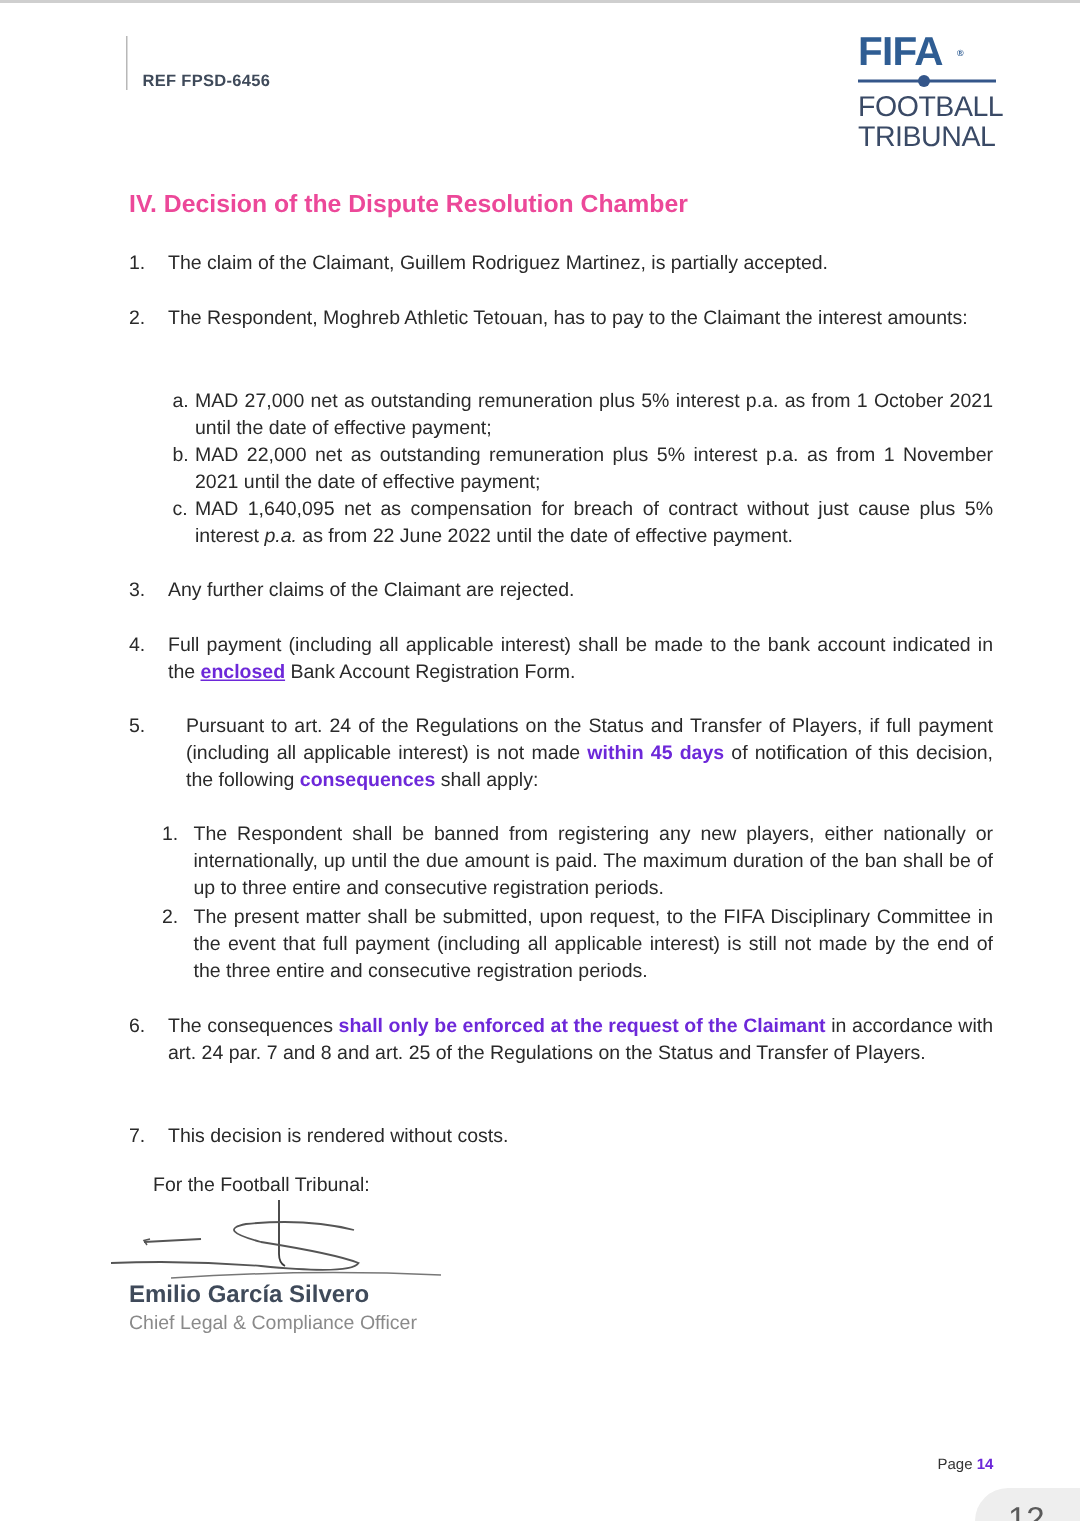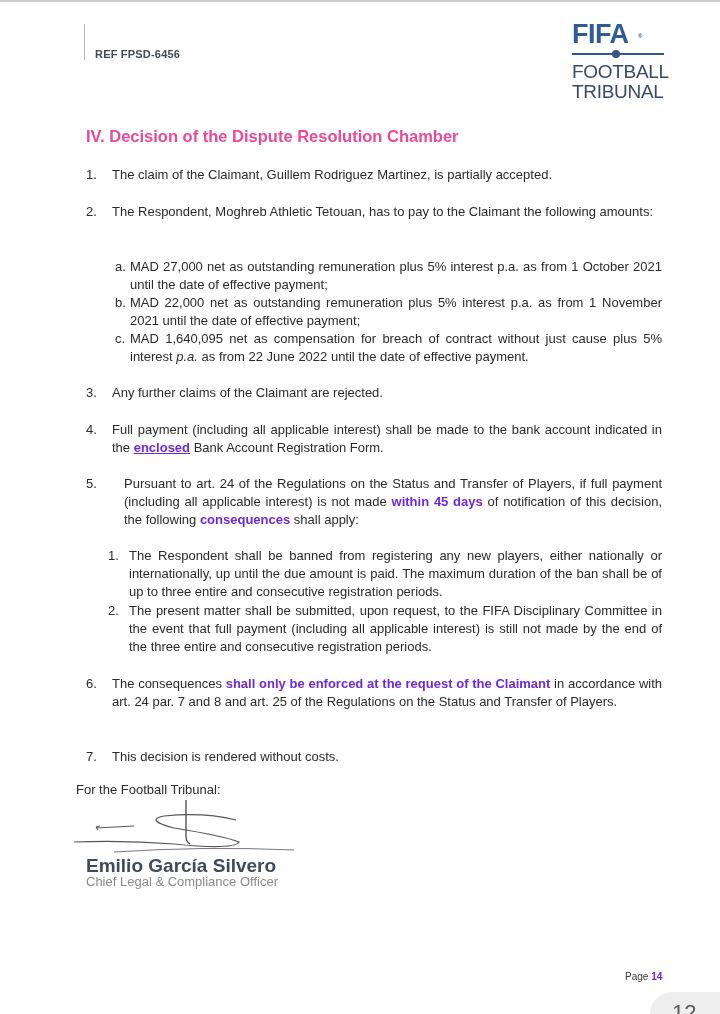--- a/index.html
+++ b/index.html
@@ -19,23 +19,23 @@
   .logo .line1 { margin-top:7px; }
 
   .heading { position:absolute; left:86px; top:127px; font-size:16.5px; font-weight:bold; color:#ec4899; }
 
   .para { position:absolute; font-size:13px; line-height:18px; color:#2a2a2a; text-align:justify; }
   .para .num { position:absolute; left:0; top:0; }
   .para .txt { display:block; }
   b { font-weight:bold; color:#6d28d9; }
   u { text-decoration:underline; }
 
-  .sig-label { position:absolute; left:76px; top:782px; font-size:13px; color:#2a2a2a; }
+  .sig-label { position:absolute; left:102px; top:782px; font-size:13px; color:#2a2a2a; }
   .signature { position:absolute; left:74px; top:800px; }
-  .signer-name { position:absolute; left:86px; top:855px; font-size:19px; font-weight:bold; color:#3f4a5a; }
+  .signer-name { position:absolute; left:86px; top:855px; font-size:16px; font-weight:bold; color:#3f4a5a; }
   .signer-title { position:absolute; left:86px; top:874px; font-size:13px; color:#8a8a8a; }
 
   .page-num { position:absolute; left:625px; top:971px; font-size:10px; color:#333; }
   .page-num b { font-size:10px;margin-top:40px; }
 
   .overlay-badge { position:absolute; left:650px; top:992px; width:110px; height:60px; border-radius:22px; background:#eeeeee; }
   .overlay-badge span { position:absolute; left:22px; top:8px; font-size:22px; color:#5a5a5a; }
 </style>
 </head>
 <body>
@@ -56,21 +56,21 @@
 
 <div class="heading">IV. Decision of the Dispute Resolution Chamber</div>
 
 <div class="para" style="left:86px; top:166px; width:576px;">
   <span class="num">1.</span>
   <span class="txt" style="margin-left:26px;">The claim of the Claimant, Guillem Rodriguez Martinez, is partially accepted.</span>
 </div>
 
 <div class="para" style="left:86px; top:203px; width:576px;">
   <span class="num">2.</span>
-  <span class="txt" style="margin-left:26px;">The Respondent, Moghreb Athletic Tetouan, has to pay to the Claimant the following amounts:</span>
+  <span class="txt" style="margin-left:26px;">The Respondent, Moghreb Athletic Tetouan, has to pay to the Claimant the interest amounts:</span>
 </div>
 
 <div class="para" style="left:115px; top:258px; width:547px;">
   <span class="num">a.</span>
   <span class="txt" style="margin-left:15px;">MAD 27,000 net as outstanding remuneration plus 5% interest p.a. as from 1 October 2021 until the date of effective payment;</span>
 </div>
 
 <div class="para" style="left:115px; top:294px; width:547px;">
   <span class="num">b.</span>
   <span class="txt" style="margin-left:15px;">MAD 22,000 net as outstanding remuneration plus 5% interest p.a. as from 1 November 2021 until the date of effective payment;</span>

